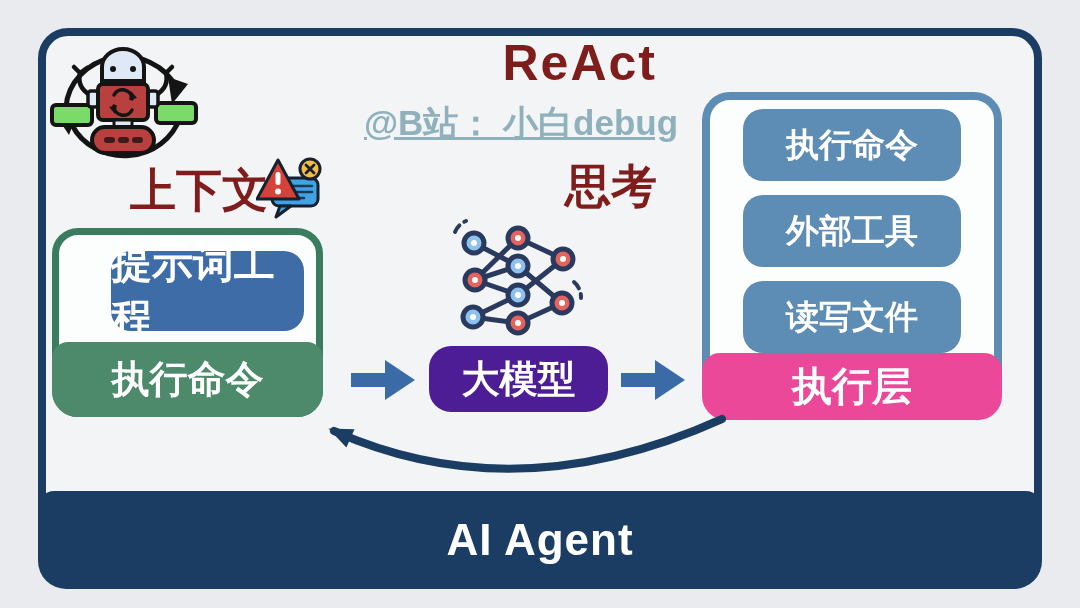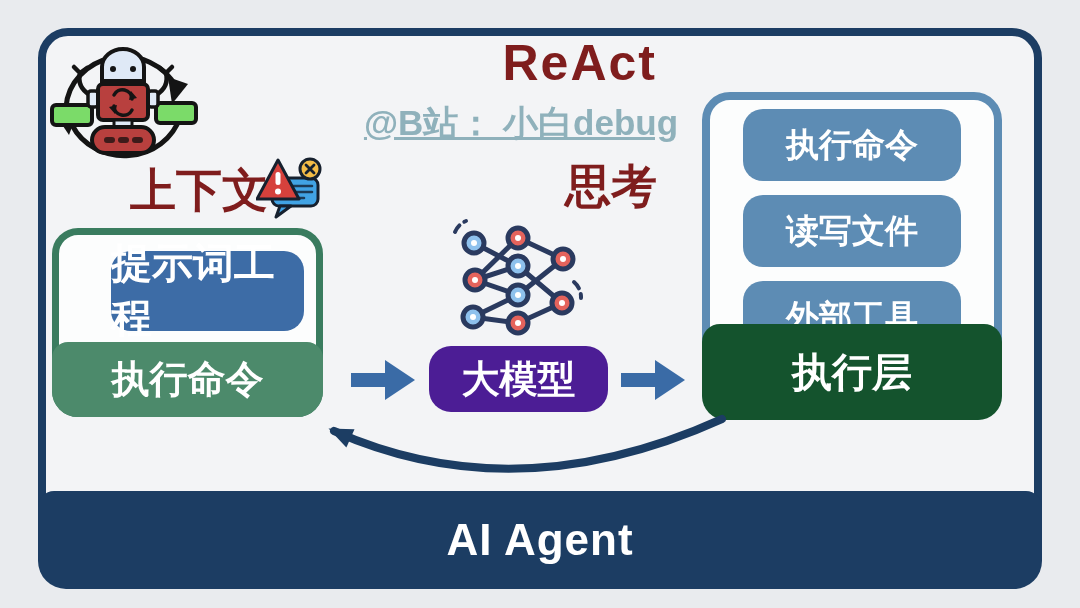--- a/index.html
+++ b/index.html
@@ -42,21 +42,21 @@
   .right-panel{
     left:702px;top:92px;width:300px;height:328px;box-sizing:border-box;
     border:8px solid #5d8cb4;border-radius:28px;background:#fcfdfd;
   }
   .exec-items{left:33px;right:33px;top:9px;position:absolute;}
   .exec-item{
     height:72px;margin-bottom:14px;background:#5d8cb4;border-radius:20px;
     color:#fff;font-size:33px;display:flex;align-items:center;justify-content:center;
   }
   .exec-footer{
-    left:-8px;right:-8px;bottom:-8px;height:96px;background:#14532d;
+    left:-8px;right:-8px;bottom:-8px;height:67px;background:#ec4899;
     border-radius:18px 18px 24px 24px;color:#fff;font-size:40px;
   }
 
   .ai-bar{
     left:38px;top:491px;width:1004px;height:98px;background:#1c3d63;
     border-radius:16px 16px 28px 28px;color:#fff;font-size:44px;letter-spacing:1px;z-index:6;
   }
   .overlay{left:0;top:0;width:1080px;height:608px;pointer-events:none;z-index:5;}
 </style>
 </head>
@@ -158,22 +158,22 @@
   <svg class="abs" style="left:351px;top:357px" width="66" height="46" viewBox="0 0 66 46">
     <polygon points="0,16 34,16 34,3 64,23 34,43 34,30 0,30" fill="#3a6ba6"></polygon>
   </svg>
   <svg class="abs" style="left:621px;top:357px" width="66" height="46" viewBox="0 0 66 46">
     <polygon points="0,16 34,16 34,3 64,23 34,43 34,30 0,30" fill="#3a6ba6"></polygon>
   </svg>
 
   <div class="abs right-panel">
     <div class="exec-items">
       <div class="exec-item">执行命令</div>
+      <div class="exec-item">外部工具</div>
       <div class="exec-item">读写文件</div>
-      <div class="exec-item">外部工具</div>
     </div>
     <div class="abs center exec-footer">执行层</div>
   </div>
 
   <svg class="abs overlay" viewBox="0 0 1080 608">
     <defs>
       <marker id="ah" markerWidth="28" markerHeight="24" refX="20" refY="12" orient="auto" markerUnits="userSpaceOnUse">
         <path d="M2,2 L26,12 L2,22 Z" fill="#1c3d63"></path>
       </marker>
     </defs>

